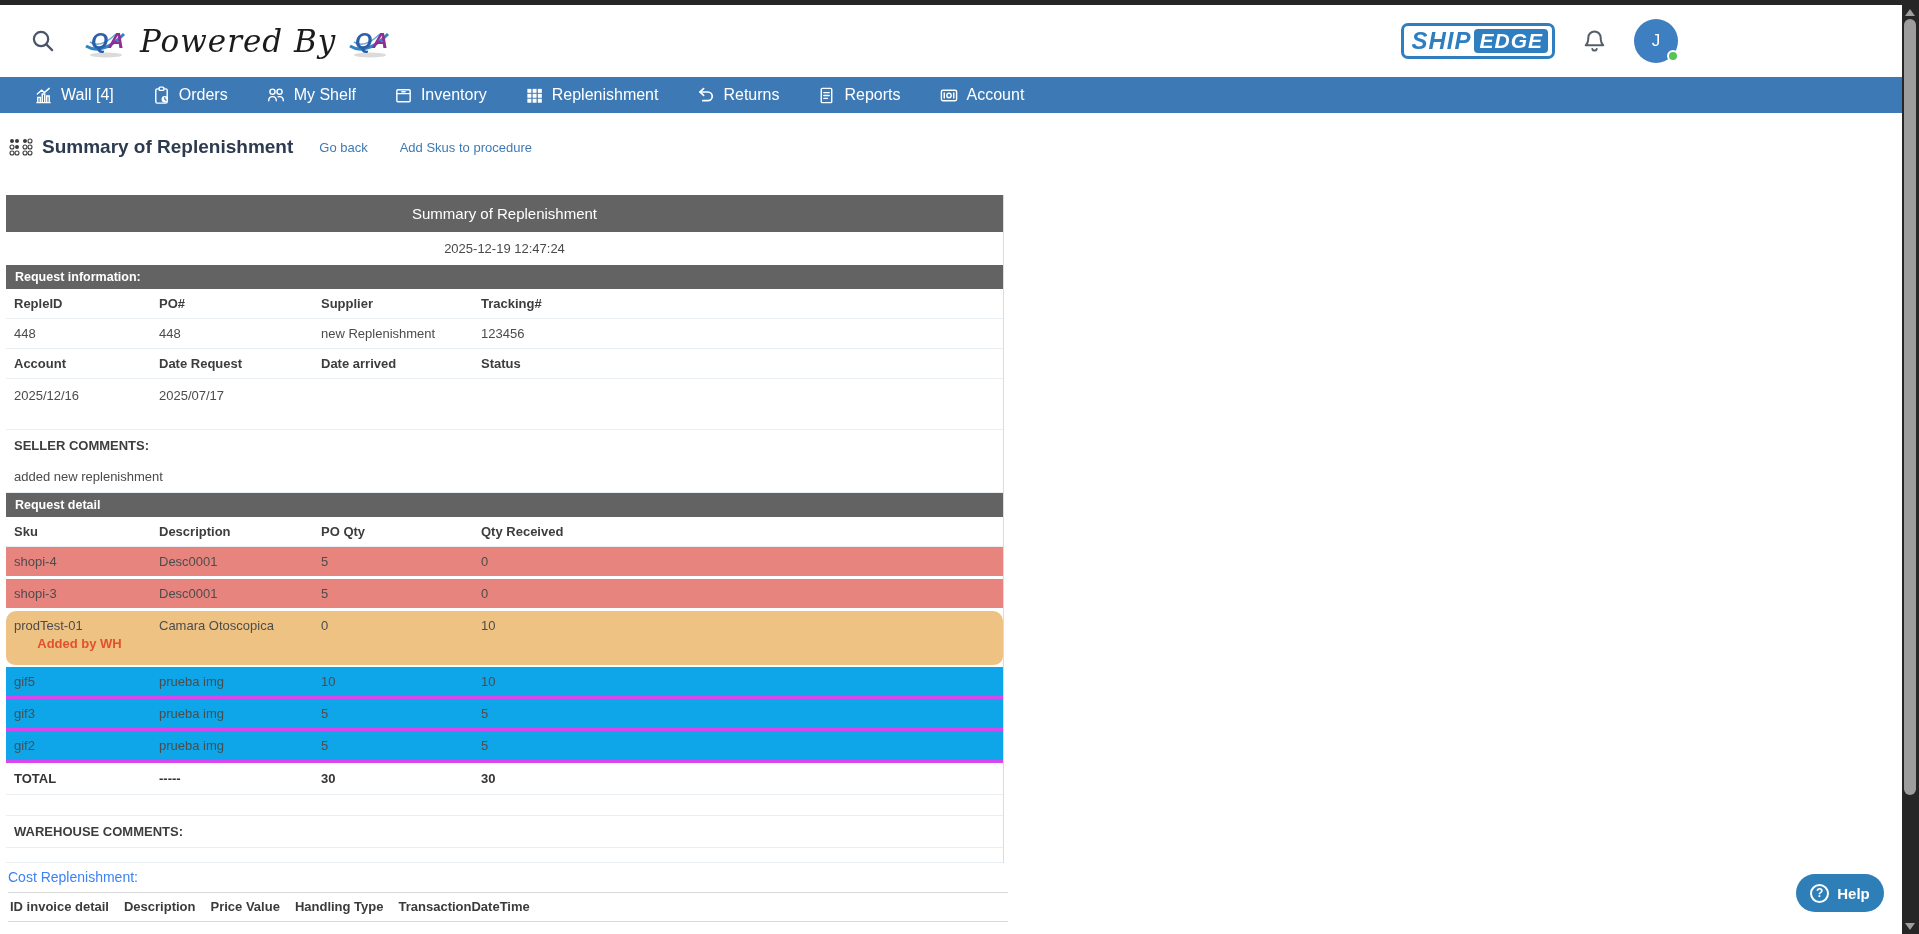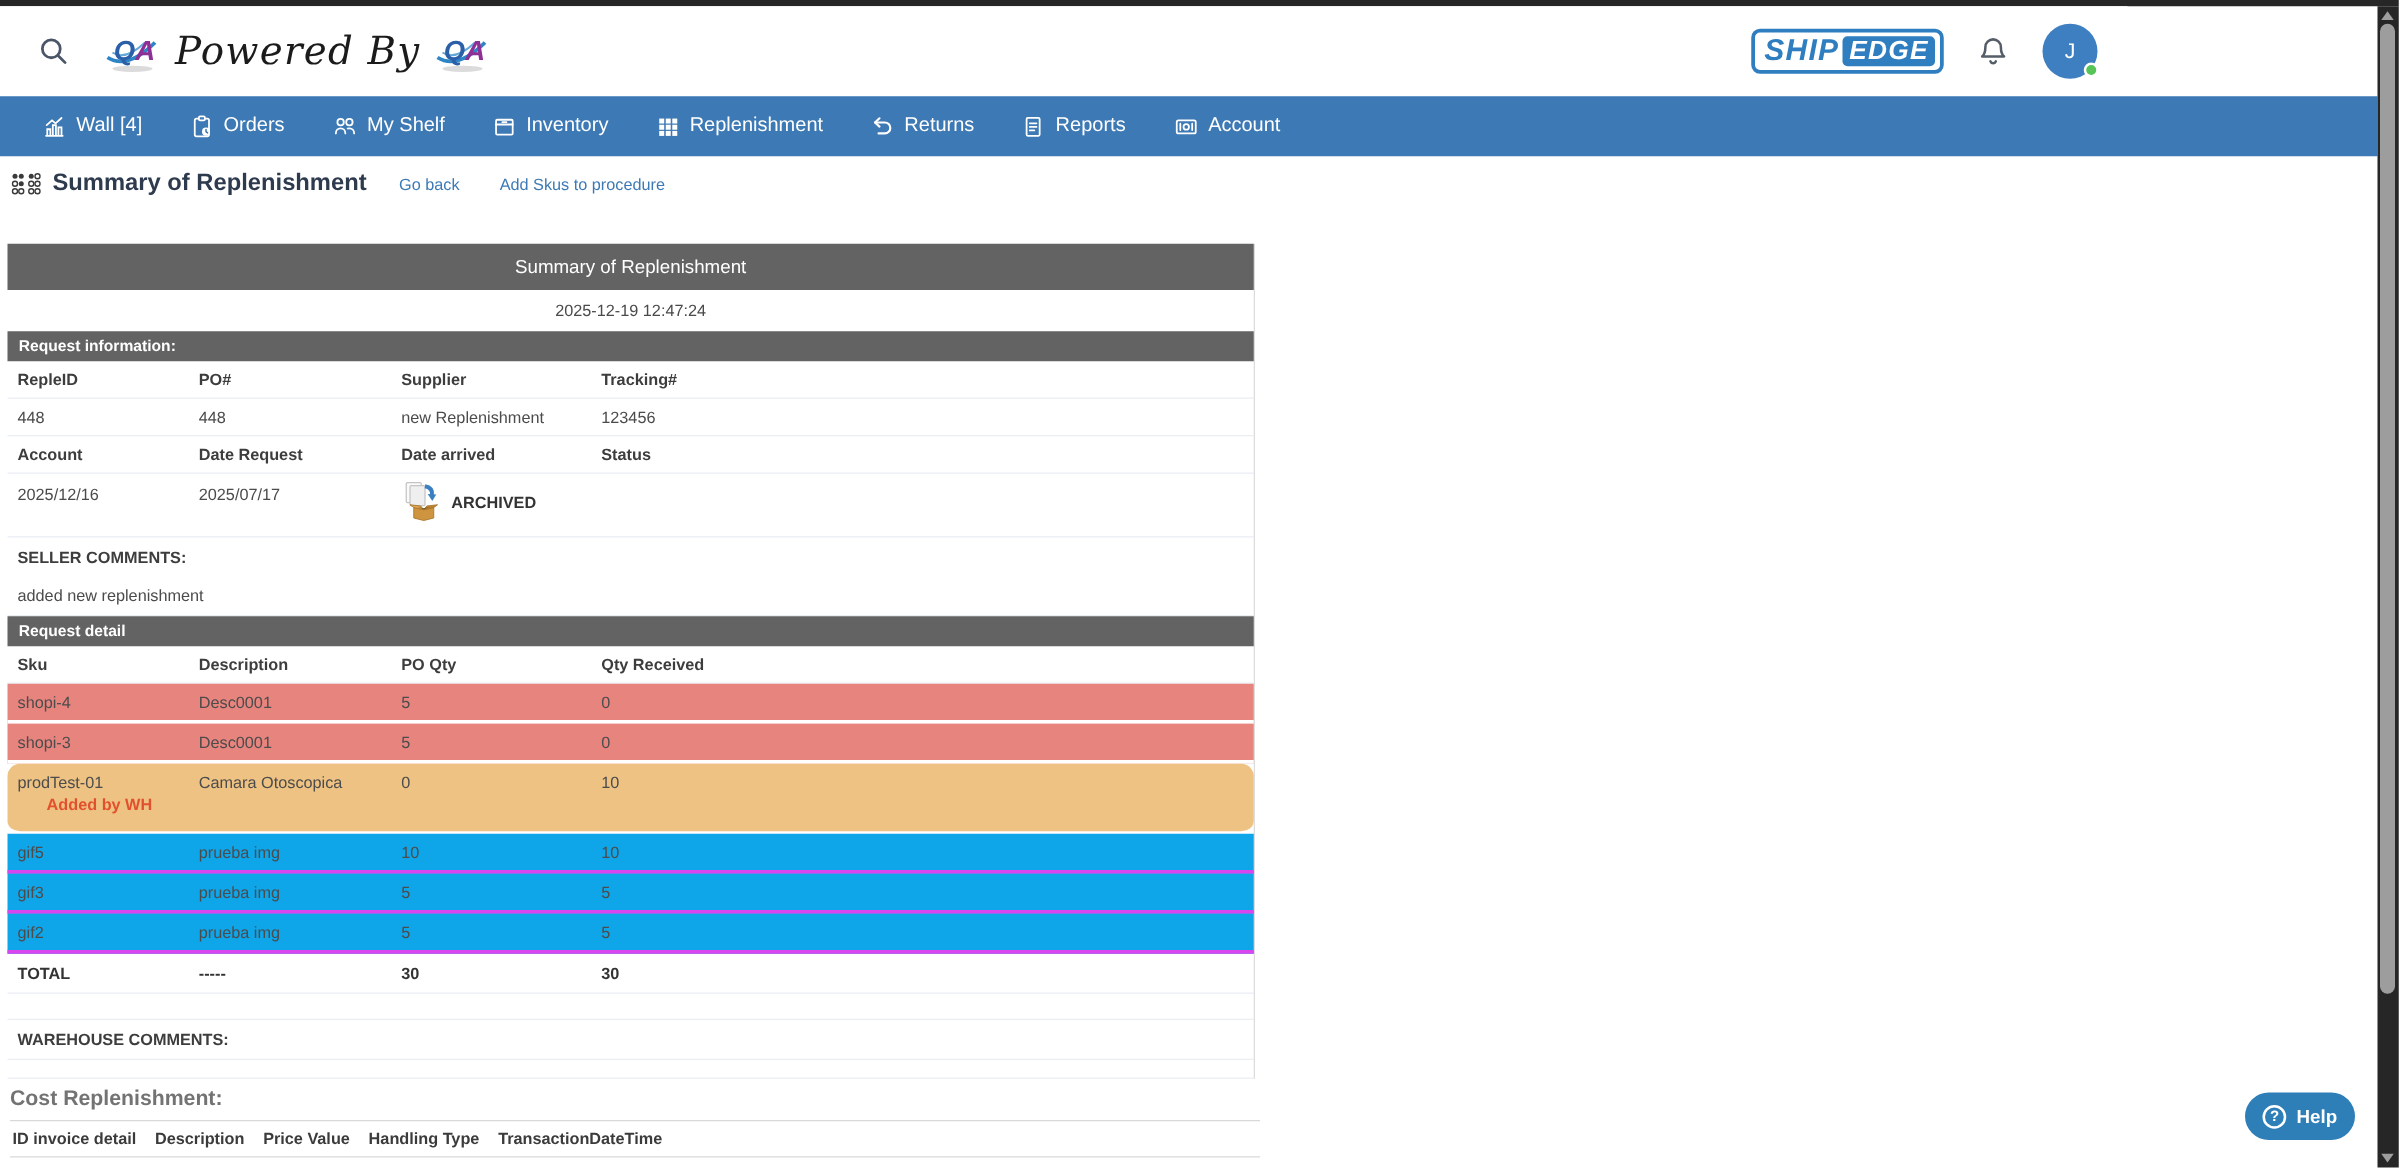--- a/index.html
+++ b/index.html
@@ -15,21 +15,21 @@
   .powered { font-family:"DejaVu Serif", serif; font-style:italic; font-size:31px; color:#1b1b1b; letter-spacing:1px; }
   .header-right { margin-left:auto; display:flex; align-items:center; gap:26px; padding-right:24px; }
   .shipedge { display:flex; align-items:center; border:3px solid #2e7ec0; border-radius:7px; padding:1px 4px; background:#fff; }
   .shipedge .ship { color:#2e7ec0; font-weight:800; font-style:italic; font-size:24px; letter-spacing:1px; padding:0 3px; }
   .shipedge .edge { background:#2e7ec0; color:#fff; font-weight:800; font-style:italic; font-size:21px; letter-spacing:1px; border-radius:4px; padding:0 5px; }
   .avatar { position:relative; width:44px; height:44px; border-radius:50%; background:#3d7fc0; color:#fff;
     display:flex; align-items:center; justify-content:center; font-size:17px; cursor:pointer; }
   .avatar .dot { position:absolute; width:12px; height:12px; border-radius:50%; background:#56c456; border:2px solid #fff; right:-1px; bottom:1px; }
 
   
-  .navbar { position:absolute; top:77px; left:0; width:1902px; height:48px; background:#3d79b4;
+  .navbar { position:absolute; top:77px; left:0; width:1902px; height:36px; background:#3d79b4;
     display:flex; align-items:center; gap:38px; padding-left:34px; }
   .nav-item { display:flex; align-items:center; gap:8px; color:#fff; font-size:16px; cursor:pointer; }
 
   
   .title-row { position:absolute; top:136px; left:8px; display:flex; align-items:center; }
   .page-title { font-size:19px; font-weight:700; color:#2e3b4e; margin-left:8px; }
   .title-link { font-size:13px; color:#3d7ab5; cursor:pointer; }
   .link-goback { margin-left:26px; }
   .link-addskus { margin-left:32px; }
 
@@ -51,21 +51,21 @@
   .r-red { background:#e8847e; border-bottom:3px solid #fff; color:#4c4c4c; }
   .r-orange { background:#eec283; border-bottom:2px solid #fff; color:#4c4c4c; min-height:56px;border-radius:10px; }
   .r-gray { background:#0ea5e9; border-bottom:3px solid #d946ef; color:#4c4c4c; }
   .sku-note { display:block; color:#e2512e; font-weight:700; margin-top:3px;text-align:center; }
   .total-row > div { font-weight:700; color:#333; padding:8px; }
   .empty-row-lg { height:21px; border-bottom:1px solid #e9eef3; }
   .empty-row-sm { height:15px; border-bottom:1px solid #e9eef3; }
 
   
   .cost { position:absolute; top:869px; left:8px; width:1000px; }
-  .cost-title { font-size:17px; font-weight:700; color:#737373; margin-bottom:7px; }
+  .cost-title { font-size:14px; font-weight:400; color:#3b82f6; margin-bottom:7px; }
   .cost-hr { border-top:1px solid #d9d9d9; }
   .cost-headers { display:flex; gap:15px; padding:6px 0 7px 2px; font-weight:700; font-size:13px; color:#3b3b3b; }
 
   
   .help-btn { position:absolute; left:1796px; top:874px; width:88px; height:38px; border-radius:19px; background:#2e7eb8;
     display:flex; align-items:center; justify-content:center; gap:8px; color:#fff; font-weight:700; font-size:15px; cursor:pointer; }
   .help-q { width:19px; height:19px; border:2px solid #fff; border-radius:50%; display:flex; align-items:center; justify-content:center;
     font-size:12px; font-weight:700; }
 
   
@@ -233,33 +233,20 @@
   </div>
   <div class="grid4 bline">
     <div class="hdr">Account</div>
     <div class="hdr">Date Request</div>
     <div class="hdr">Date arrived</div>
     <div class="hdr">Status</div>
   </div>
   <div class="grid4 val-tall" style="min-height:50px;">
     <div>2025/12/16</div>
     <div>2025/07/17</div>
-    <div class="status-cell">
-      <svg width="36" height="35" viewBox="0 0 36 35">
-        <rect x="4" y="2" width="12" height="16" rx="1" fill="#fbfbfb" stroke="#c4c4c4"></rect>
-        <rect x="7" y="4.5" width="12" height="16" rx="1" fill="#efefef" stroke="#c4c4c4"></rect>
-        <path d="M19 5c4.5.8 6 3.6 5.6 7" stroke="#3a7fc1" stroke-width="3.2" fill="none"></path>
-        <path d="M21.2 11.2l3.6 5.6 3.2-5.2z" fill="#3a7fc1"></path>
-        <path d="M10 22l8 1.8 8-1.8v8.4l-8 2-8-2z" fill="#cf9440" stroke="#a8762c" stroke-width="0.7"></path>
-        <path d="M10 22l-3-2.2 8.6 1 2.4 3z" fill="#e0a852" stroke="#a8762c" stroke-width="0.7"></path>
-        <path d="M26 22l3-2.2-8.6 1-2.4 3z" fill="#bd8432" stroke="#a8762c" stroke-width="0.7"></path>
-        <path d="M13 21.6l5 1 5-1-5 1.8z" fill="#6b4c1e"></path>
-      </svg>
-      <span class="status-txt">ARCHIVED</span>
-    </div>
   </div>
 
   <div class="cmt-label">SELLER COMMENTS:</div>
   <div class="cmt-value bline">added new replenishment</div>
 
   <div class="rpt-bar">Request detail</div>
 
   <div class="grid4 bline">
     <div class="hdr">Sku</div>
     <div class="hdr">Description</div>

